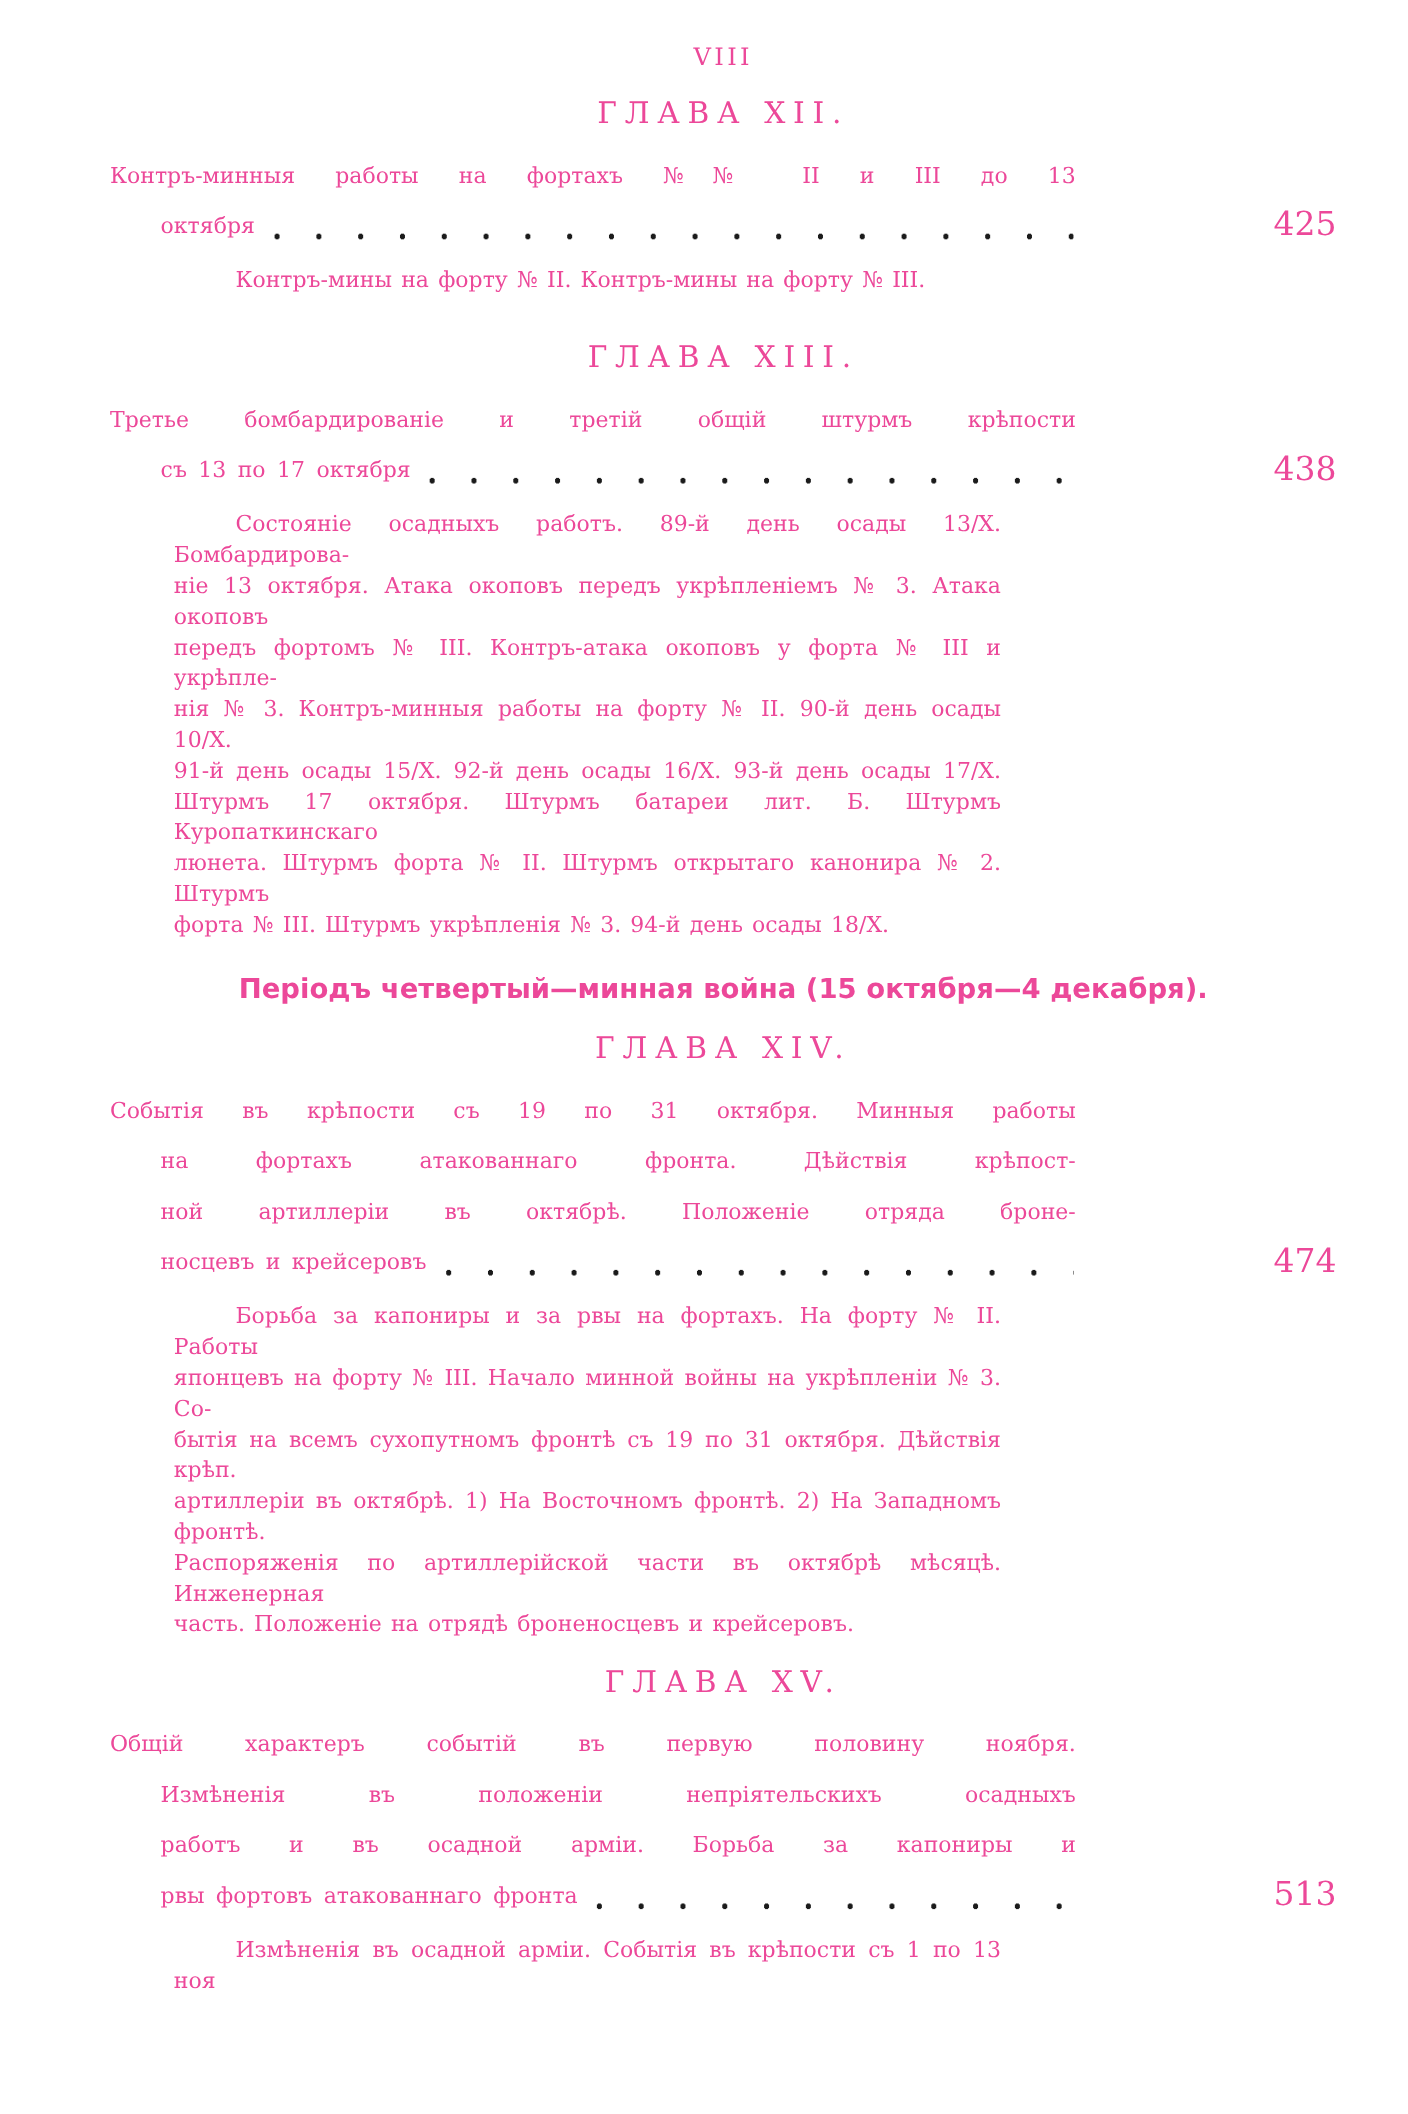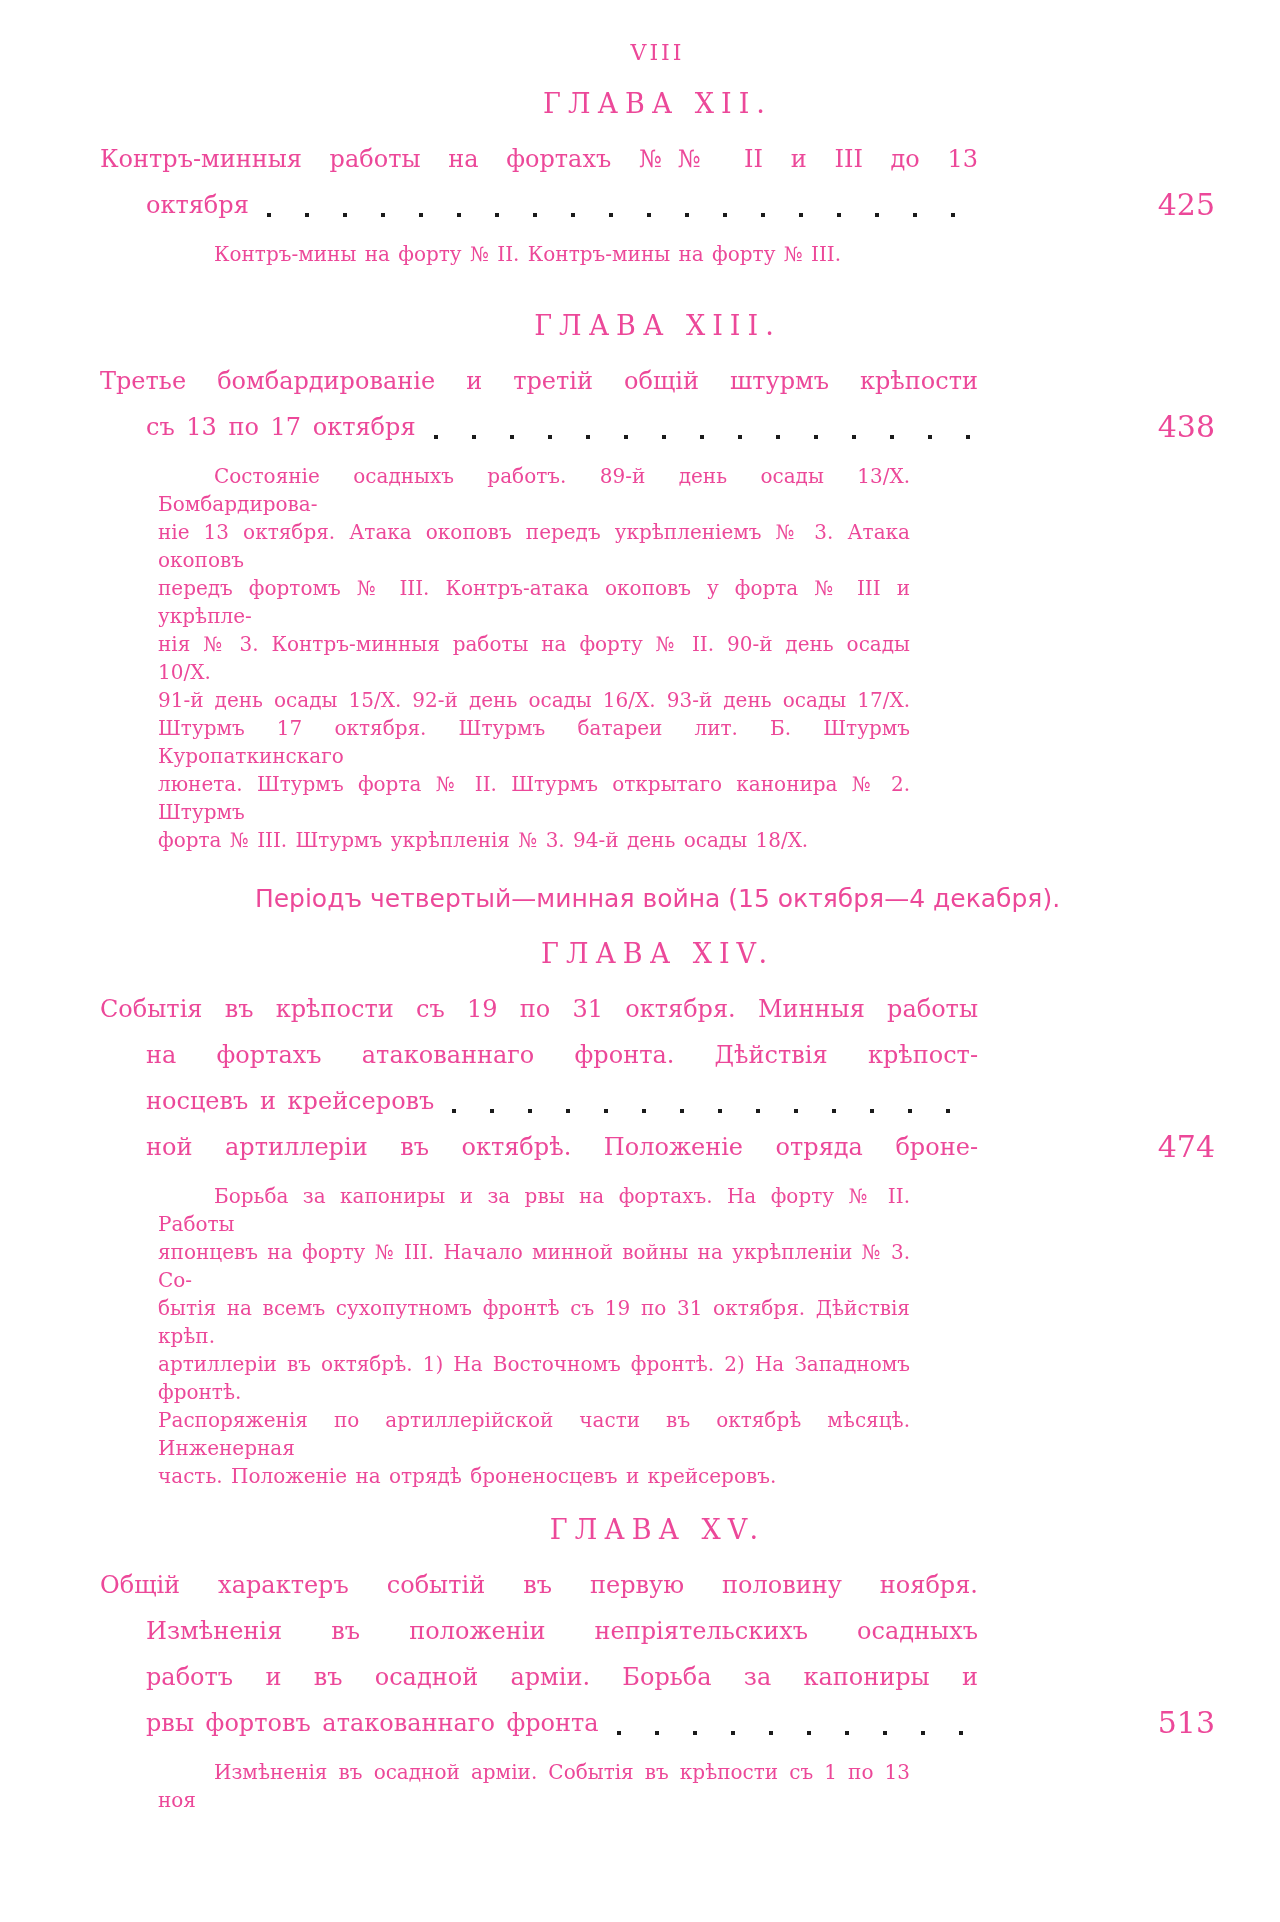--- a/index.html
+++ b/index.html
@@ -26,32 +26,32 @@
     line-height: 36px;
     letter-spacing: 7px;
     margin: 40px 0 14px;
     white-space: nowrap;
   }
   #toc .chapter:nth-child(1) .chapter-heading { margin-top: 20px; }
   #toc .chapter:nth-child(4) .chapter-heading { margin-top: 22px; }
   #toc .chapter:nth-child(5) .chapter-heading { margin-top: 24px; }
   .section-banner {
     font-family: "DejaVu Sans", sans-serif;
-    font-weight: 400;
+    font-weight: 700;
     font-size: 25px;
     line-height: 34px;
     text-align: center;
     margin: 28px 0 0;
     white-space: nowrap;
   }
   .section-banner + .chapter-heading { margin-top: 20px; }
   .entry { display: flex; }
   .entry-text {
     flex: 0 0 878px;
-    font-size: 24px;
+    font-size: 20px;
     line-height: 46px;
     word-spacing: 4px;
   }
   .entry-line { text-align: justify; text-align-last: justify; }
   .entry-line.cont { margin-left: 46px; }
   .entry-line.last { display: flex; text-align: left; text-align-last: left; }
   .entry-last-text { white-space: nowrap; }
   .leader {
     flex: 1;
     align-self: flex-end;
@@ -124,25 +124,25 @@
           <div class="summary-line last">форта № III. Штурмъ укрѣпленія № 3. 94-й день осады 18/X.</div>
         </div>
       </section>
       <section class="chapter">
         <div class="section-banner">Періодъ четвертый—минная война (15 октября—4 декабря).</div>
         <div class="chapter-heading">ГЛАВА XIV.</div>
         <div class="entry">
           <div class="entry-text">
             <div class="entry-line">Событія въ крѣпости съ 19 по 31 октября. Минныя работы</div>
             <div class="entry-line cont">на фортахъ атакованнаго фронта. Дѣйствія крѣпост-</div>
+            <div class="entry-line cont">ной артиллеріи въ октябрѣ. Положеніе отряда броне-</div>
             <div class="entry-line last cont">
               <span class="entry-last-text">носцевъ и крейсеровъ</span>
               <span class="leader"></span>
             </div>
-            <div class="entry-line cont">ной артиллеріи въ октябрѣ. Положеніе отряда броне-</div>
           </div>
           <div class="entry-page">474</div>
         </div>
         <div class="summary">
           <div class="summary-line first">Борьба за капониры и за рвы на фортахъ. На форту № II. Работы</div>
           <div class="summary-line">японцевъ на форту № III. Начало минной войны на укрѣпленіи № 3. Со-</div>
           <div class="summary-line">бытія на всемъ сухопутномъ фронтѣ съ 19 по 31 октября. Дѣйствія крѣп.</div>
           <div class="summary-line">артиллеріи въ октябрѣ. 1) На Восточномъ фронтѣ. 2) На Западномъ фронтѣ.</div>
           <div class="summary-line">Распоряженія по артиллерійской части въ октябрѣ мѣсяцѣ. Инженерная</div>
           <div class="summary-line last">часть. Положеніе на отрядѣ броненосцевъ и крейсеровъ.</div>

